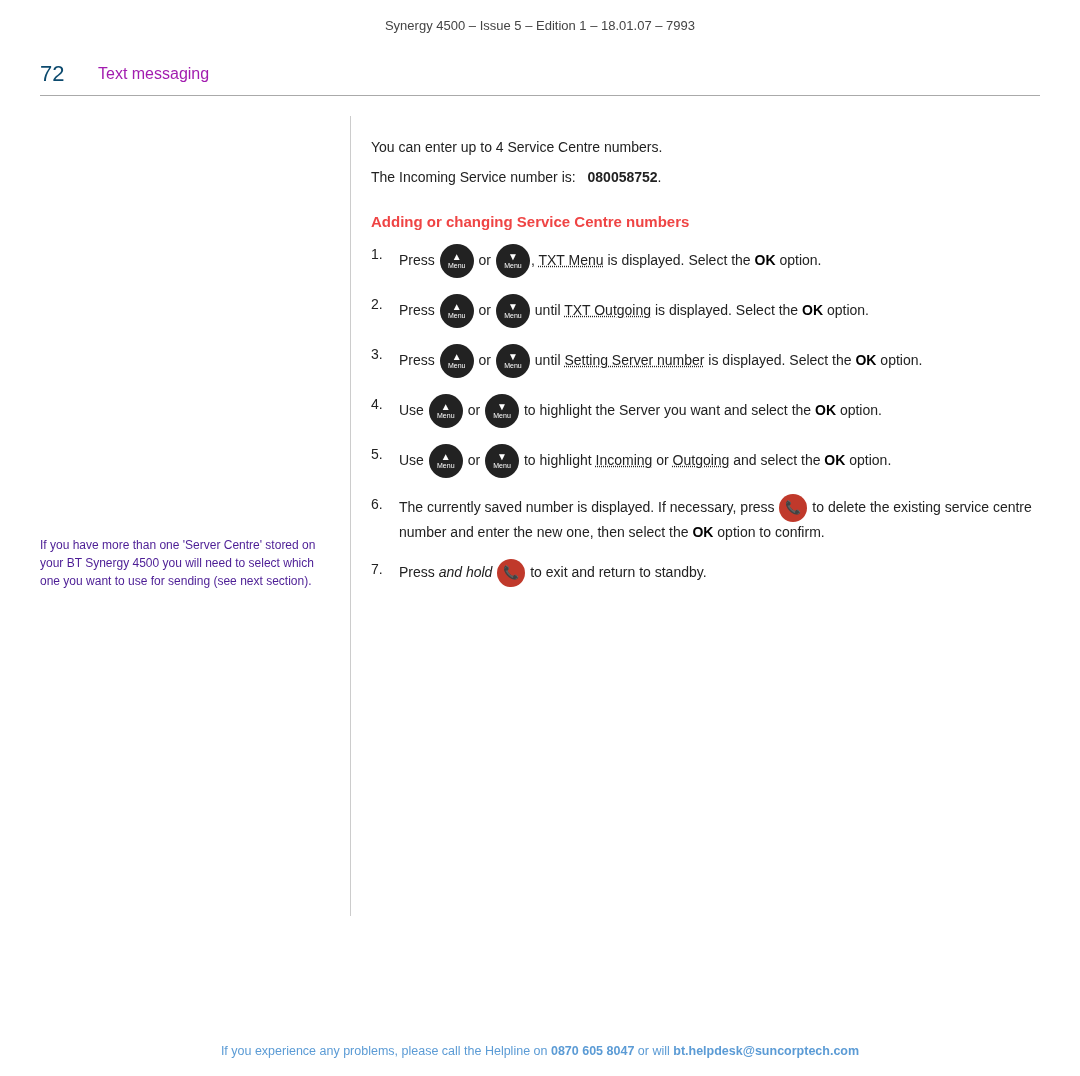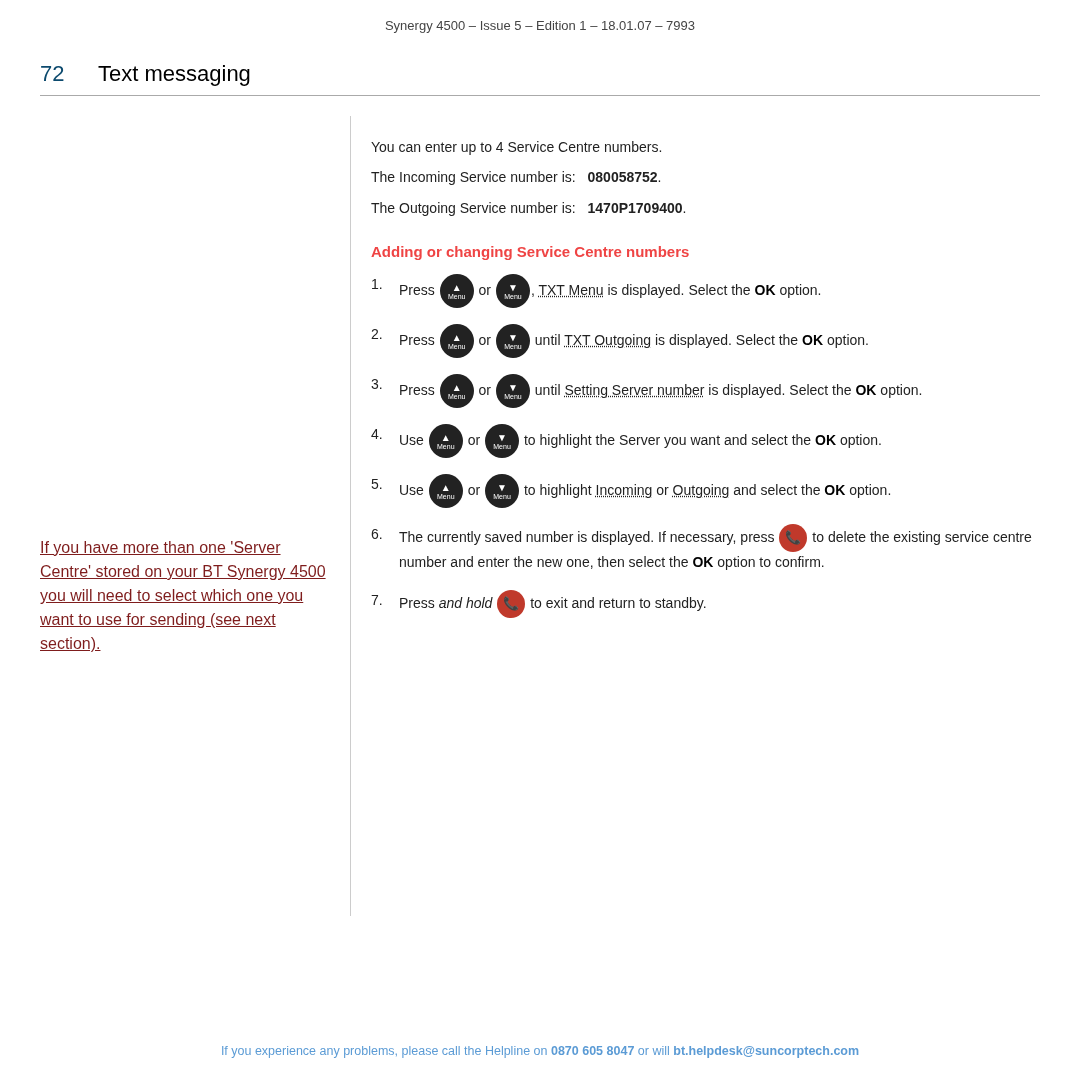--- a/index.html
+++ b/index.html
@@ -28,46 +28,45 @@
 
     .section-number {
       color: #0c4a6e;
       font-size: 22px;
       font-weight: 400;
       margin-right: 18px;
       min-width: 40px;
     }
 
     .section-title {
-      color: #000000;
-      font-size: 22px;
+      color: #a21caf;
+      font-size: 16px;
       font-weight: 400;
     }
 
     .divider {
       border: none;
       border-top: 1px solid #aaa;
       margin: 8px 40px 0 40px;
     }
 
     .content-area {
       display: flex;
       padding: 20px 40px 0 40px;
       min-height: 820px;
     }
 
     .left-sidebar {
       width: 310px;
       min-width: 310px;
       padding-right: 20px;
       padding-top: 420px;
-      font-size: 16px;
-      color: #7f1d1d;
+      font-size: 12px;
+      color: #4c1d95;
       line-height: 1.5;
-      text-decoration: underline;
     }
 
     .right-content {
       flex: 1;
       padding-left: 20px;
       border-left: 1px solid #ccc;
       padding-top: 20px;
     }
 
     .intro-text {
@@ -201,23 +200,20 @@
   </div>
 
   <div class="right-content">
 
     <p class="intro-text">
       <span>You can enter up to 4 Service Centre numbers.</span>
     </p>
     <p class="intro-text">
       The Incoming Service number is: <strong>080058752</strong>.
     </p>
-    <p class="intro-text">
-      The Outgoing Service number is: <strong>1470P1709400</strong>.
-    </p>
 
     <div class="section-subheading">Adding or changing Service Centre numbers</div>
 
     <ol class="steps-list">
 
       <li>
         <span class="step-num">1.</span>
         <span class="step-body">
           Press
           <span class="btn-menu">

